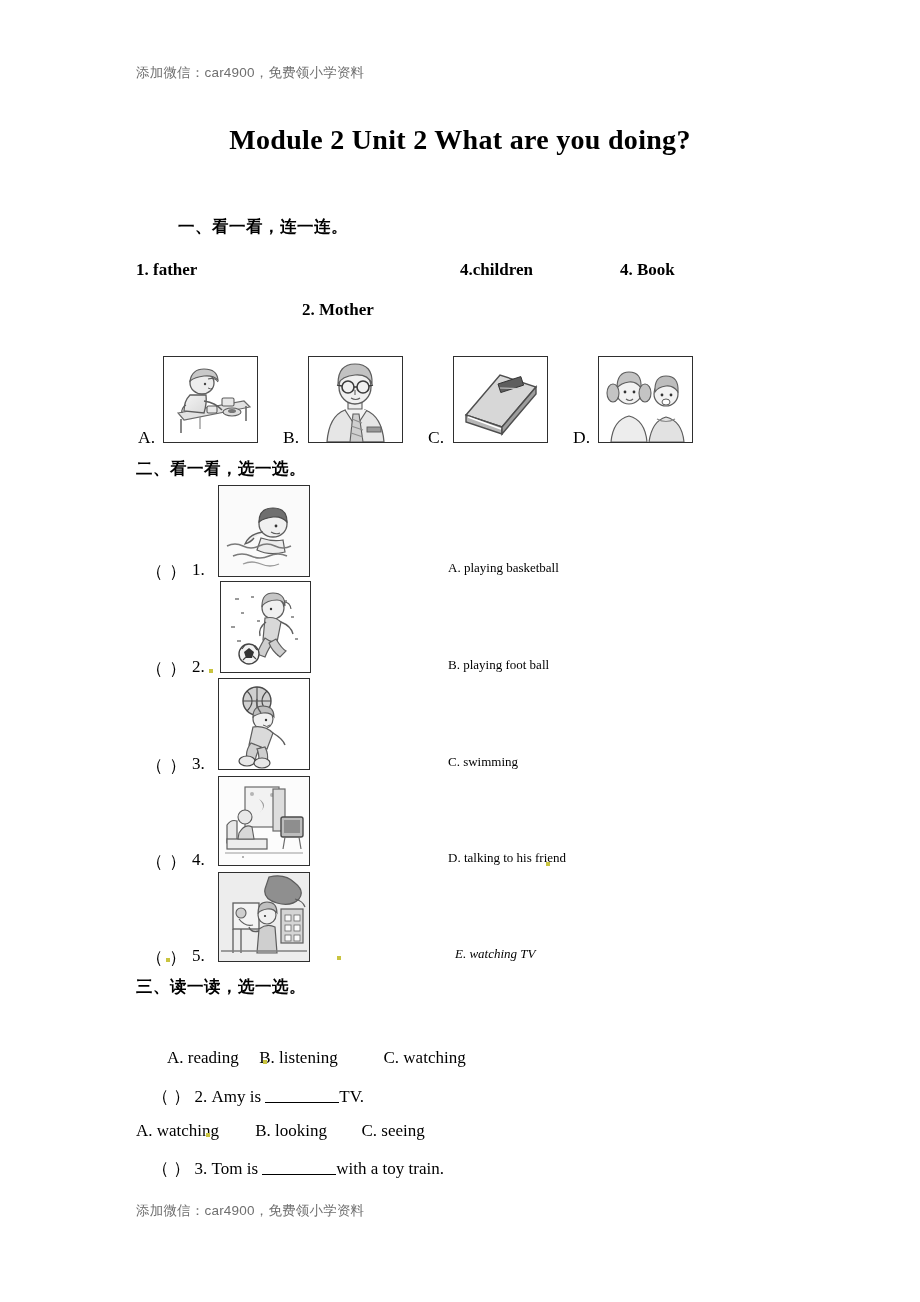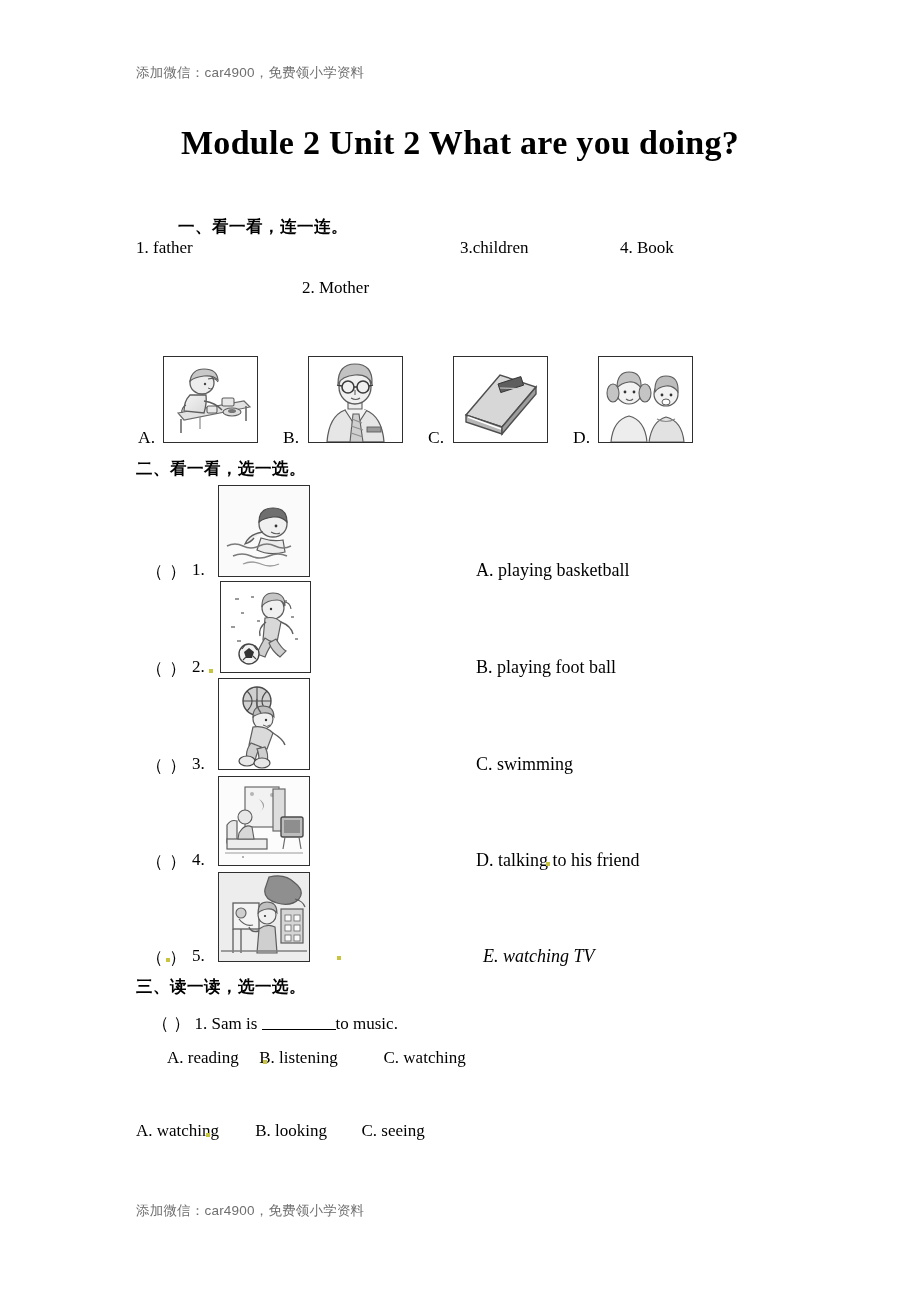--- a/index.html
+++ b/index.html
@@ -16,50 +16,50 @@
     position:absolute;left:136px;
     font-family:"Liberation Sans", sans-serif;
     font-size:13.5px;color:#6f6f6f;letter-spacing:.2px;white-space:nowrap;
   }
   .wm-top{top:64px;}
   .wm-bottom{top:1202px;}
 
   .title{
     position:absolute;left:0;right:0;top:124px;text-align:center;
     font-family:"Liberation Serif", serif;
-    font-weight:bold;font-size:34px;letter-spacing:.3px;
+    font-weight:bold;font-size:28px;letter-spacing:.3px;
   }
   .subtitle{
     position:absolute;left:0;right:0;top:170px;text-align:center;
     font-family:"DejaVu Sans", sans-serif;
     font-weight:bold;font-size:20px;letter-spacing:1px;
   }
 
   .sec-head{
     position:absolute;left:136px;
     font-family:"DejaVu Sans", sans-serif;
     font-weight:bold;font-size:16.5px;letter-spacing:.5px;white-space:nowrap;
   }
 
   
-  .wordrow{position:absolute;top:238px;left:136px;width:680px;height:24px;}
+  .wordrow{position:absolute;top:260px;left:136px;width:680px;height:24px;font-weight:bold;}
   .wordrow span{position:absolute;font-size:17px;}
 
   
   .pic{
     position:absolute;border:1.6px solid #2f2f2f;background:#fff;
     overflow:hidden;
   }
   .pic svg{display:block;width:100%;height:100%;}
   .piclabel{position:absolute;font-size:17.5px;}
 
   
   .brackets{position:absolute;font-size:17px;letter-spacing:1px;}
   .qnum{position:absolute;font-size:17px;}
-  .optright{position:absolute;font-size:18px;margin-left:28px;}
+  .optright{position:absolute;font-size:13px;}
 
   
   .q3line{position:absolute;font-size:17px;white-space:nowrap;}
   .blank{
     display:inline-block;border-bottom:1.3px solid #000;
     width:74px;height:14px;vertical-align:-1px;margin:0 0px;
   }
   .mark{position:absolute;width:4px;height:4px;background:#c9c43f;}
 </style>
 </head>
@@ -70,21 +70,21 @@
   <div class="wm wm-top">添加微信：car4900，免费领小学资料</div>
   <div class="wm wm-bottom">添加微信：car4900，免费领小学资料</div>
 
   <div class="title">Module 2 Unit 2 What are you doing?</div>
 
   <div class="sec-head" style="top:216px;margin-left:42px;">一、看一看，连一连。</div>
 
   <div class="wordrow">
     <span style="left:0px;">1. father</span>
     <span style="left:166px;margin-top:40px;">2. Mother</span>
-    <span style="left:324px;">3.children</span>
+    <span style="left:324px;">4.children</span>
     <span style="left:484px;">4. Book</span>
   </div>
 
   <div class="piclabel" style="left:138px;top:427px;">A.</div>
   <div class="pic" style="left:163px;top:356px;width:93px;height:85px;">
     <svg viewBox="0 0 93 85" xmlns="http://www.w3.org/2000/svg">
       <defs>
         <linearGradient id="gA" x1="0" y1="0" x2="1" y2="1">
           <stop offset="0%" stop-color="#f4f4f4"></stop>
             <stop offset="100%" stop-color="#d9d9d9"></stop>
@@ -343,33 +343,38 @@
     </svg>
   </div>
   <div class="brackets" style="left:146px;top:946px;">（    ）</div>
   <div class="qnum" style="left:192px;top:946px;">5.</div>
   <span class="mark" style="left:166px;top:958px;"></span>
   <span class="mark" style="left:337px;top:956px;"></span>
   <div class="optright" style="left:455px;top:946px;font-style:italic;">E. watching TV</div>
 
   <div class="sec-head" style="top:976px;">三、读一读，选一选。</div>
 
-  <div class="q3line" style="left:152px;top:1012px;">
-    <span>（    ）</span>
-    <span>1.</span>
-    <span>Sam is </span><span class="blank"></span><span>to music.</span>
-  </div>
   <div class="q3line" style="left:136px;top:1048px;">
     <span style="display:inline-block;width:88px;margin-left:31px;">A. reading</span>
     <span style="display:inline-block;width:120px;">B.  listening</span>
     <span>C. watching</span>
   </div>
   <span class="mark" style="left:263px;top:1060px;"></span>
 
+  <div class="q3line" style="left:152px;top:1085px;">
+    <span>（    ）</span>
+    <span>2.</span>
+    <span>Amy is </span><span class="blank"></span><span>TV.</span>
+  </div>
   <div class="q3line" style="left:136px;top:1121px;">
     <span style="display:inline-block;width:115px;">A. watching</span>
     <span style="display:inline-block;width:102px;">B. looking</span>
     <span>C. seeing</span>
   </div>
   <span class="mark" style="left:206px;top:1133px;"></span>
 
+  <div class="q3line" style="left:152px;top:1157px;">
+    <span>（    ）</span>
+    <span>3.</span>
+    <span>Tom is </span><span class="blank"></span><span>with a toy train.</span>
+  </div>
 
 </div>
 
 </body></html>

